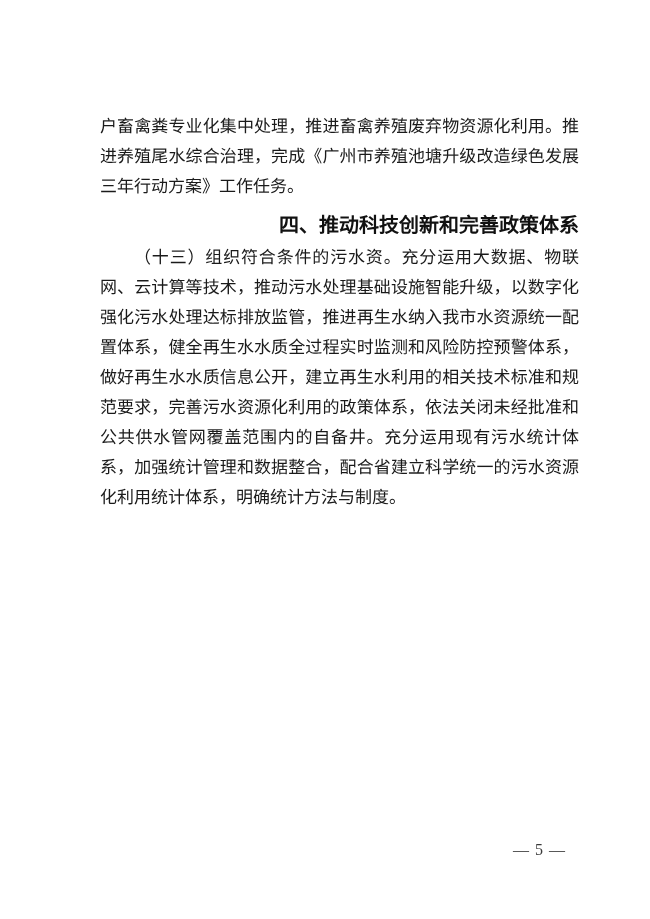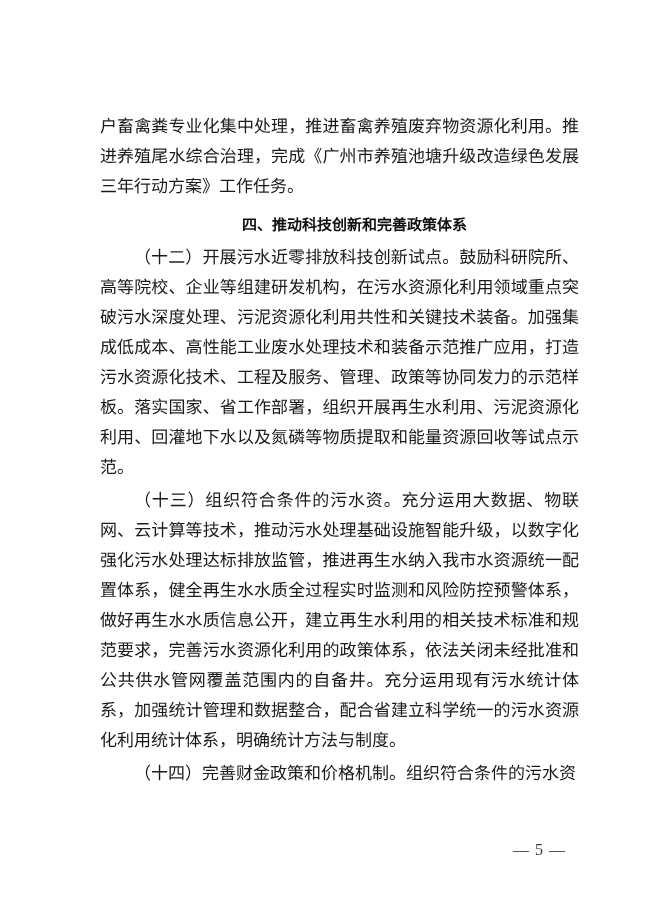--- a/index.html
+++ b/index.html
@@ -42,24 +42,24 @@
   }
   .clause-lead {
     
     font-family: "Liberation Serif", "DejaVu Serif", serif;
   }
   .section-heading {
     margin: 8px 0 0 0;
     text-indent: 2em;
     font-family: "Liberation Sans", "DejaVu Sans", sans-serif;
     font-weight: 700;
-    font-size: 15px;
+    font-size: 20px;
     line-height: 30px;
     color: #111111;
-    text-align: center;
+    text-align: right;
   }
   .page-number {
     position: absolute;
     top: 840px;
     right: 84px;
     font-family: "Liberation Serif", "DejaVu Serif", serif;
     font-size: 16px;
     line-height: 20px;
     color: #3a3a3a;
     letter-spacing: 1px;
@@ -69,22 +69,20 @@
 </head>
 <body>
 
 <div class="page">
   <main class="text-block">
 
     <p class="para no-indent">户畜禽粪专业化集中处理，推进畜禽养殖废弃物资源化利用。推进养殖尾水综合治理，完成《广州市养殖池塘升级改造绿色发展三年行动方案》工作任务。</p>
 
     <h2 class="section-heading">四、推动科技创新和完善政策体系</h2>
 
-    <p class="para clause"><span class="clause-lead">（十二）开展污水近零排放科技创新试点。</span><span>鼓励科研院所、高等院校、企业等组建研发机构，在污水资源化利用领域重点突破污水深度处理、污泥资源化利用共性和关键技术装备。加强集成低成本、高性能工业废水处理技术和装备示范推广应用，打造污水资源化技术、工程及服务、管理、政策等协同发力的示范样板。落实国家、省工作部署，组织开展再生水利用、污泥资源化利用、回灌地下水以及氮磷等物质提取和能量资源回收等试点示范。</span></p>
 
     <p class="para clause"><span class="clause-lead">（十三）组织符合条件的污水资。</span><span>充分运用大数据、物联网、云计算等技术，推动污水处理基础设施智能升级，以数字化强化污水处理达标排放监管，推进再生水纳入我市水资源统一配置体系，健全再生水水质全过程实时监测和风险防控预警体系，做好再生水水质信息公开，建立再生水利用的相关技术标准和规范要求，完善污水资源化利用的政策体系，依法关闭未经批准和公共供水管网覆盖范围内的自备井。充分运用现有污水统计体系，加强统计管理和数据整合，配合省建立科学统一的污水资源化利用统计体系，明确统计方法与制度。</span></p>
 
-    <p class="para clause"><span class="clause-lead">（十四）完善财金政策和价格机制。</span><span>组织符合条件的污水资</span></p>
 
   </main>
 
   <div class="page-number">— 5 —</div>
 </div>
 
 </body></html>

